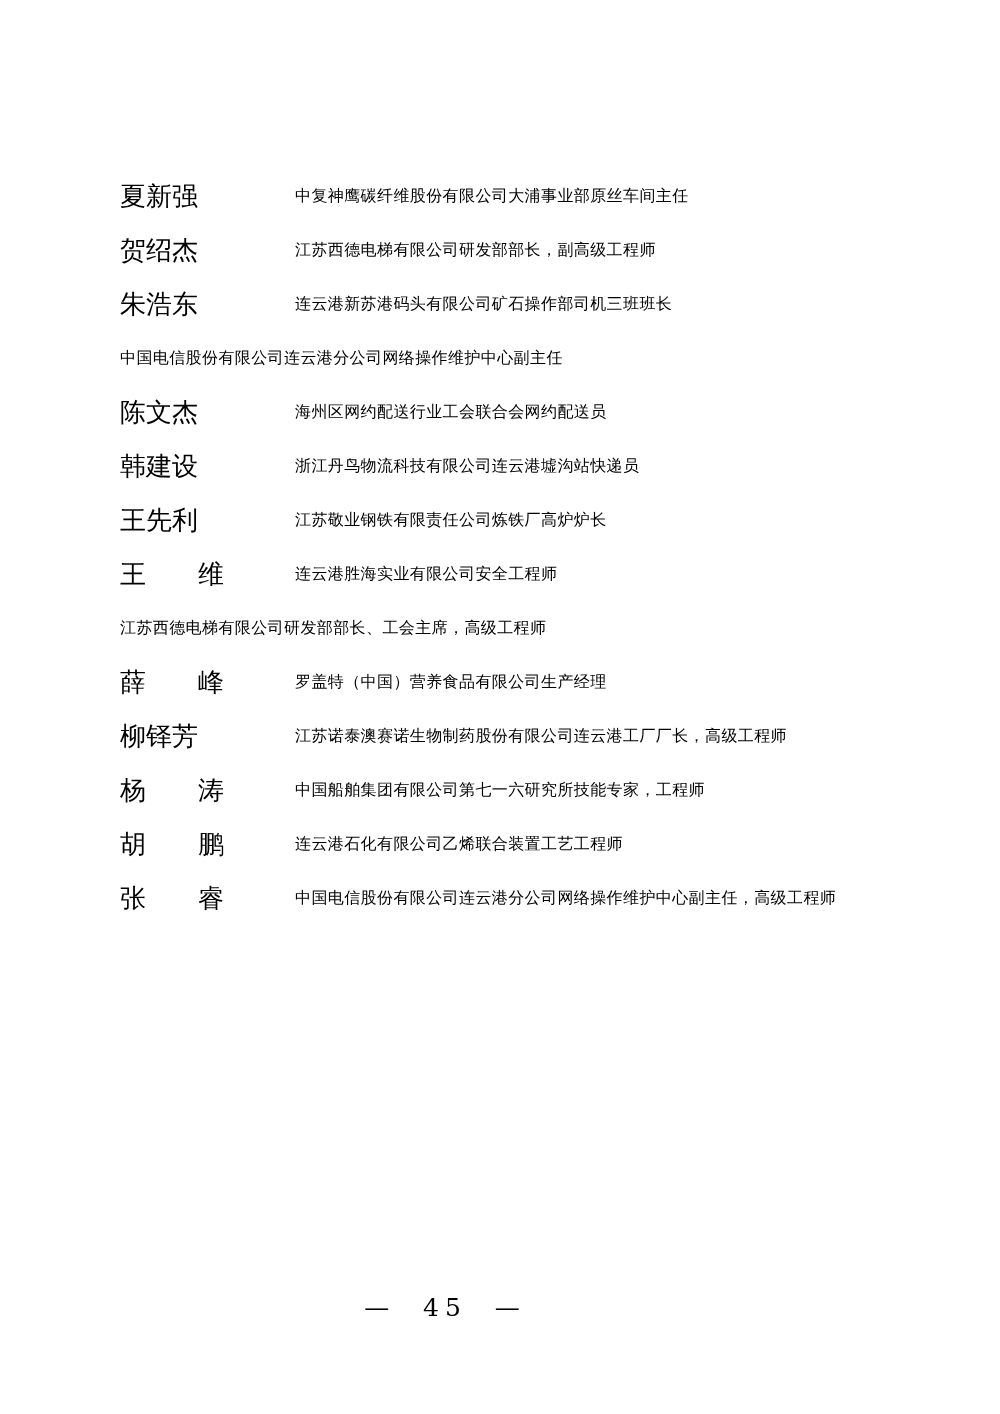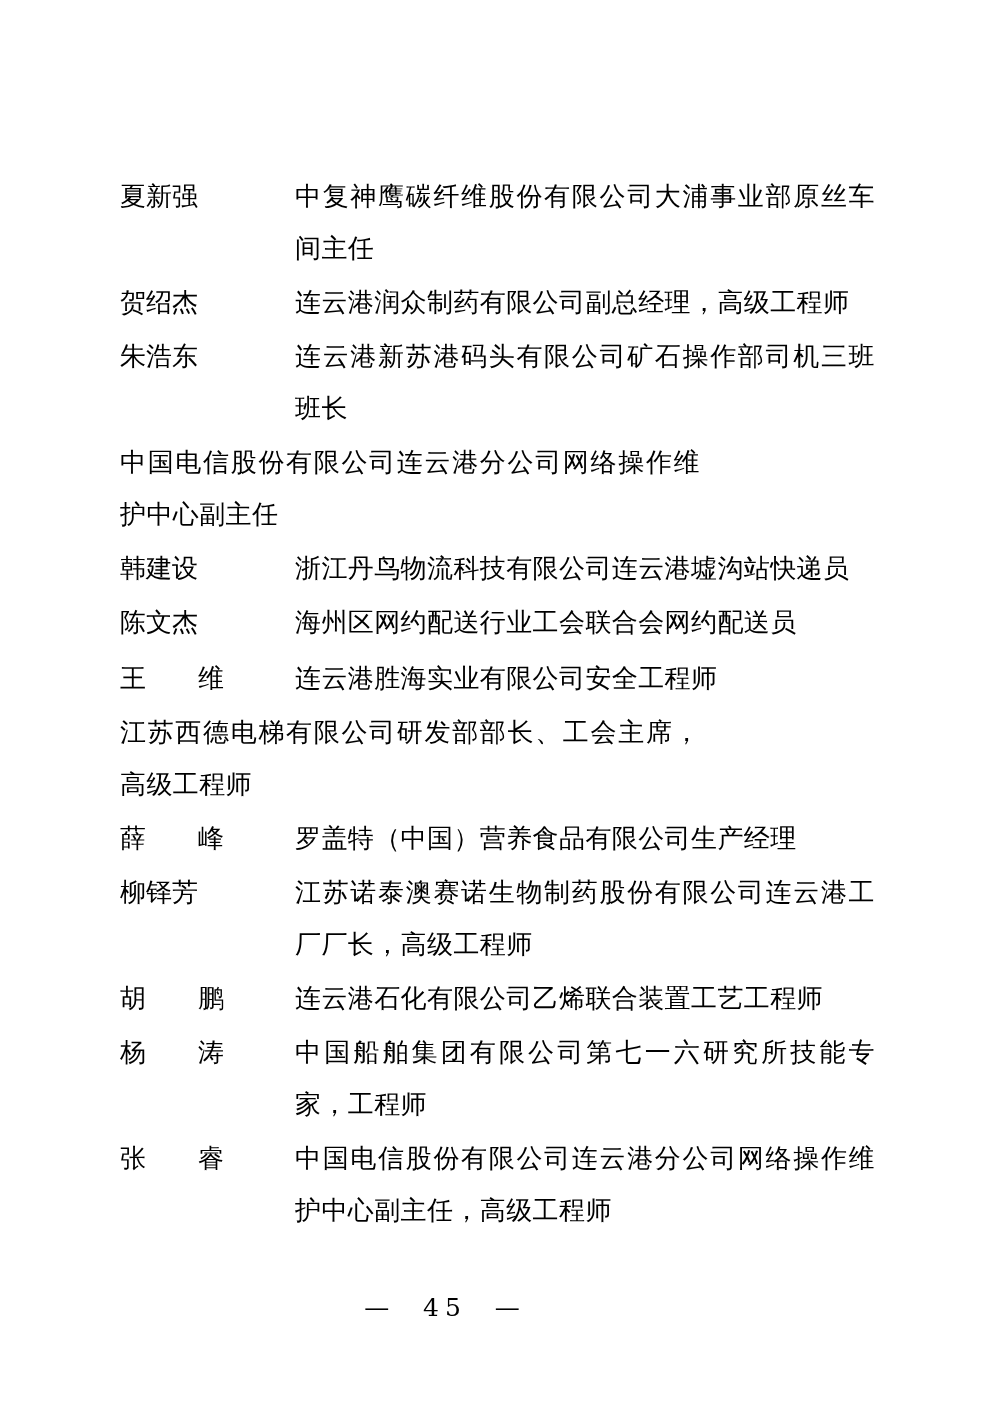--- a/index.html
+++ b/index.html
@@ -32,21 +32,21 @@
   }
   .entry-name {
     flex: 0 0 175px;
     font-size: 26px;
     line-height: 52px;
     letter-spacing: 0px;
     white-space: pre;
   }
   .entry-title {
     flex: 1 1 auto;
-    font-size: 26px;
+    font-size: 16px;
     line-height: 52px;
     letter-spacing: 0.4px;
     text-align: justify;
     text-justify: inter-character;
     max-width: 580px;
   }
   .entry-title.two-line {
     text-align: justify;
   }
   .page-footer {
@@ -68,61 +68,63 @@
 <body>
 
 <div class="page">
   <div class="entry-list" id="entry-list">
       <div class="entry">
         <div class="entry-name">夏新强</div>
         <div class="entry-title two-line">中复神鹰碳纤维股份有限公司大浦事业部原丝车间主任</div>
       </div>
       <div class="entry">
         <div class="entry-name">贺绍杰</div>
-        <div class="entry-title two-line">连云港润众制药有限公司副总经理，高级工程师</div>
+        <div class="entry-title two-line">江苏西德电梯有限公司研发部部长，副高级工程师</div>
       </div>
       <div class="entry">
         <div class="entry-name">朱浩东</div>
         <div class="entry-title two-line">连云港新苏港码头有限公司矿石操作部司机三班班长</div>
       </div>
       <div class="entry">
         <div class="entry-title two-line">中国电信股份有限公司连云港分公司网络操作维护中心副主任</div>
       </div>
       <div class="entry">
+        <div class="entry-name">陈文杰</div>
+        <div class="entry-title">海州区网约配送行业工会联合会网约配送员</div>
+      </div>
+      <div class="entry">
         <div class="entry-name">韩建设</div>
         <div class="entry-title">浙江丹鸟物流科技有限公司连云港墟沟站快递员</div>
       </div>
       <div class="entry">
-        <div class="entry-name">陈文杰</div>
-        <div class="entry-title">海州区网约配送行业工会联合会网约配送员</div>
-      </div>
-      <div class="entry">
+        <div class="entry-name">王先利</div>
+        <div class="entry-title">江苏敬业钢铁有限责任公司炼铁厂高炉炉长</div>
       </div>
       <div class="entry">
         <div class="entry-name">王　　维</div>
         <div class="entry-title">连云港胜海实业有限公司安全工程师</div>
       </div>
       <div class="entry">
         <div class="entry-title two-line">江苏西德电梯有限公司研发部部长、工会主席，高级工程师</div>
       </div>
       <div class="entry">
         <div class="entry-name">薛　　峰</div>
         <div class="entry-title">罗盖特（中国）营养食品有限公司生产经理</div>
       </div>
       <div class="entry">
         <div class="entry-name">柳铎芳</div>
         <div class="entry-title two-line">江苏诺泰澳赛诺生物制药股份有限公司连云港工厂厂长，高级工程师</div>
       </div>
       <div class="entry">
+        <div class="entry-name">杨　　涛</div>
+        <div class="entry-title two-line">中国船舶集团有限公司第七一六研究所技能专家，工程师</div>
+      </div>
+      <div class="entry">
         <div class="entry-name">胡　　鹏</div>
         <div class="entry-title">连云港石化有限公司乙烯联合装置工艺工程师</div>
-      </div>
-      <div class="entry">
-        <div class="entry-name">杨　　涛</div>
-        <div class="entry-title two-line">中国船舶集团有限公司第七一六研究所技能专家，工程师</div>
       </div>
       <div class="entry">
         <div class="entry-name">张　　睿</div>
         <div class="entry-title two-line">中国电信股份有限公司连云港分公司网络操作维护中心副主任，高级工程师</div>
       </div>
     </div>
   <div class="page-footer">
     <span class="page-number">—  45  —</span>
   </div>
 </div>

